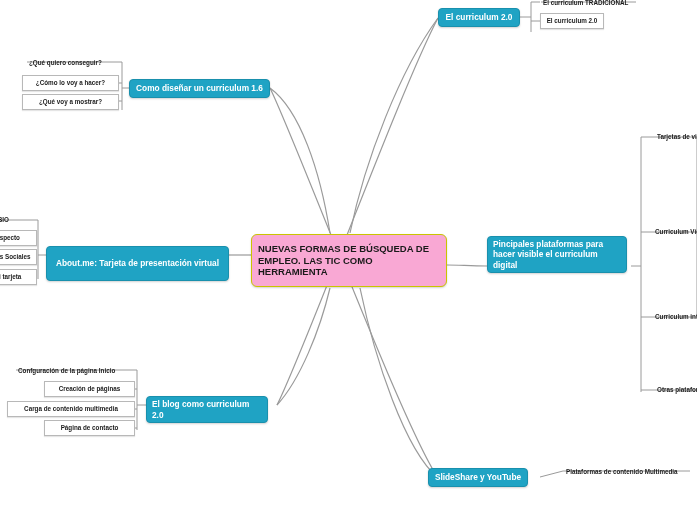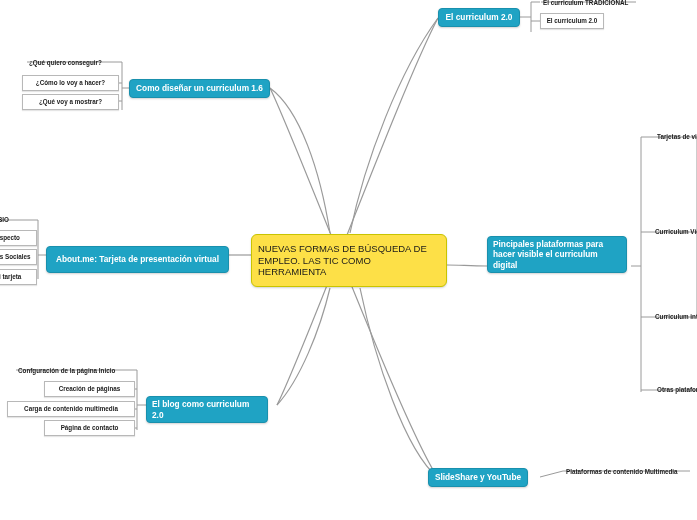--- a/index.html
+++ b/index.html
@@ -25,25 +25,25 @@
   }
   .node {
     position: absolute;
     box-sizing: border-box;
     display: flex;
     align-items: center;
     justify-content: center;
     line-height: 1.25;
   }
   .central {
-    background: #fde047;
+    background: #f9a8d4;
     border: 1px solid #c9c400;
     border-radius: 6px;
     color: #1a1a1a;
-    font-weight: normal;
+    font-weight: bold;
     font-size: 9.5px;
     padding: 4px 6px;
     box-shadow: 0 1px 2px rgba(0,0,0,0.18);
   }
   .main {
     background: #1fa3c4;
     border: 1px solid #1990ad;
     border-radius: 4px;
     color: #ffffff;
     font-weight: bold;
@@ -126,21 +126,21 @@
 
   <div class="node main" style="left:438px; top:8px; width:82px; height:19px;">El curriculum 2.0</div>
   <div class="node plain" style="left:543px; top:-3px; width:96px; height:11px; justify-content:flex-start;">El curriculum TRADICIONAL</div>
   <div class="node leaf" style="left:540px; top:13px; width:64px; height:16px;">El curriculum 2.0</div>
 
   <div class="node main" style="left:129px; top:79px; width:141px; height:19px;">Como diseñar un curriculum 1.6</div>
   <div class="node plain" style="left:29px; top:57px; width:90px; height:11px; justify-content:flex-start;">¿Qué quiero conseguir?</div>
   <div class="node leaf" style="left:22px; top:75px; width:97px; height:16px;">¿Cómo lo voy a hacer?</div>
   <div class="node leaf" style="left:22px; top:94px; width:97px; height:16px;">¿Qué voy a mostrar?</div>
 
-  <div class="node main" style="left:46px; top:246px; width:183px; height:27px;">About.me: Tarjeta de presentación virtual</div>
+  <div class="node main" style="left:46px; top:246px; width:183px; height:35px;">About.me: Tarjeta de presentación virtual</div>
   <div class="node plain" style="left:-11px; top:214px; width:40px; height:11px; justify-content:flex-start;">Mi BIO</div>
   <div class="node leaf" style="left:-22px; top:230px; width:59px; height:16px;">Aspecto</div>
   <div class="node leaf" style="left:-22px; top:249px; width:59px; height:16px;">Redes Sociales</div>
   <div class="node leaf" style="left:-22px; top:269px; width:59px; height:16px;">Mi tarjeta</div>
 
   <div class="node main" style="left:146px; top:396px; width:122px; height:27px;">El blog como curriculum 2.0</div>
   <div class="node plain" style="left:18px; top:365px; width:120px; height:11px; justify-content:flex-start;">Confguración de la página Inicio</div>
   <div class="node leaf" style="left:44px; top:381px; width:91px; height:16px;">Creación de páginas</div>
   <div class="node leaf" style="left:7px; top:401px; width:128px; height:16px;">Carga de contenido multimedia</div>
   <div class="node leaf" style="left:44px; top:420px; width:91px; height:16px;">Página de contacto</div>

